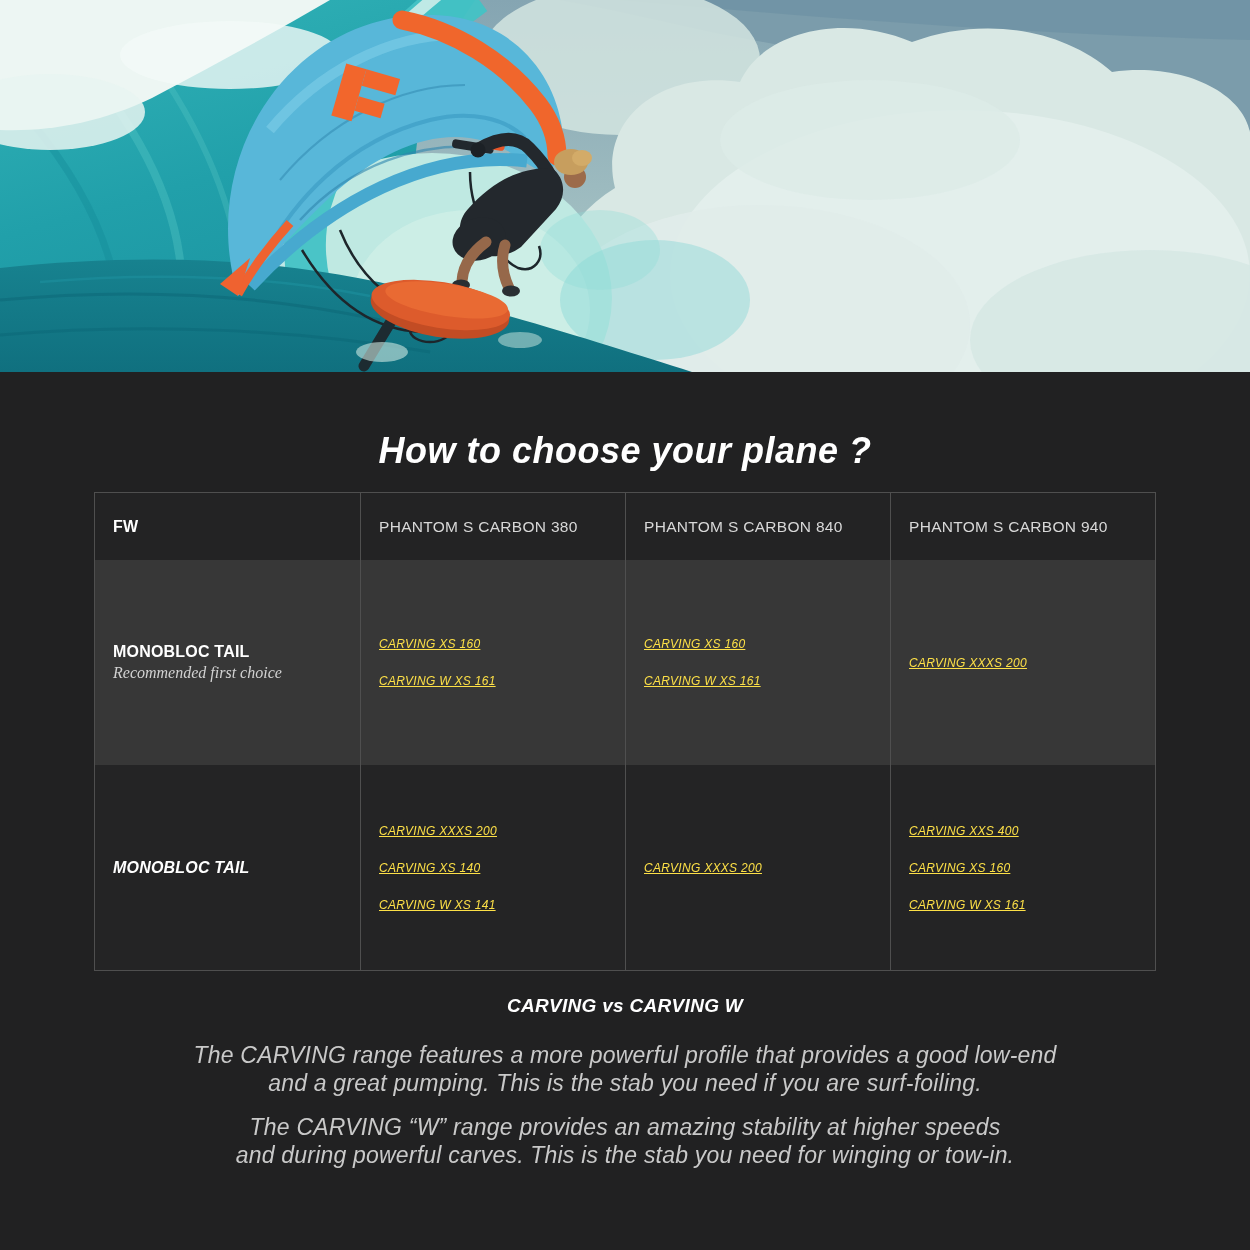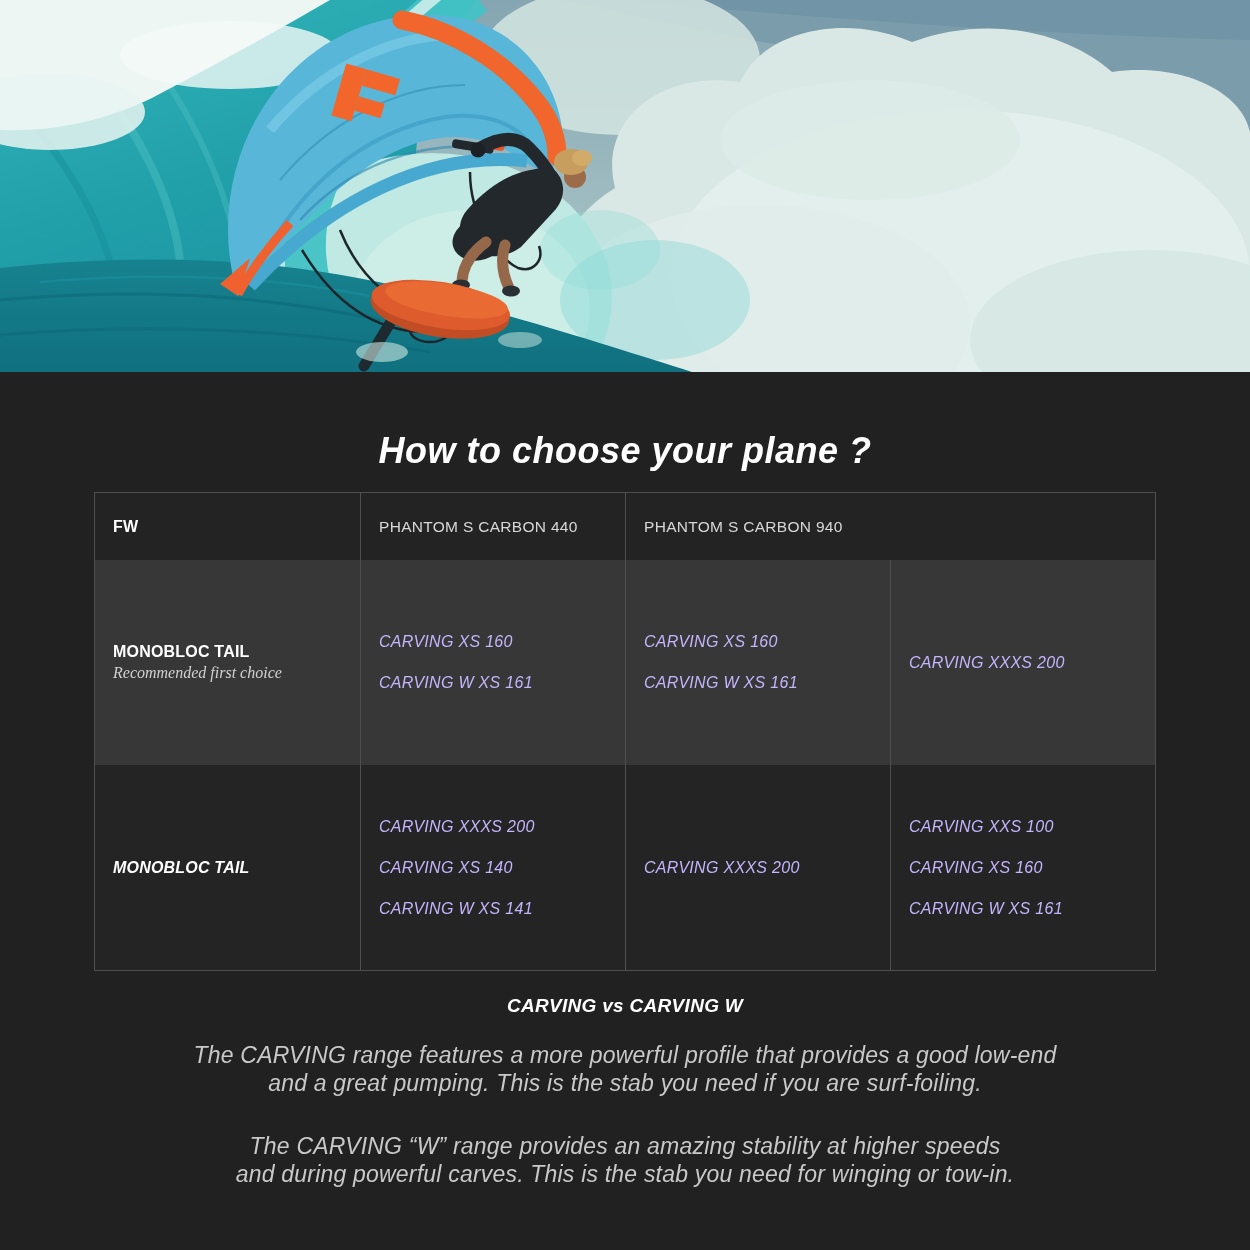--- a/index.html
+++ b/index.html
@@ -35,31 +35,31 @@
   .t-head { height:67px; background:#232324; }
   .t-head .t-cell { display:flex; align-items:center; font-size:15.5px; color:#d8d8d8; letter-spacing:.3px; }
   .t-head .fw { font-weight:bold; color:#ffffff; font-size:16px; }
   .t-body-row { height:205px; }
   .row-light { background:#373737; }
   .row-dark  { background:#242425; }
   .t-body-row .t-cell {
     display:flex; flex-direction:column; justify-content:center;
   }
   .cell-items { display:flex; flex-direction:column; row-gap:23px; }
-  .cell-line { font-size:16px; font-style:italic; color:#c4b5fd; letter-spacing:.3px; white-space:nowrap; }
+  .cell-line { font-size:12px; font-style:italic; color:#fde047; letter-spacing:.3px; white-space:nowrap;text-decoration:underline; }
   .row-label { font-size:16px; font-weight:bold; color:#ffffff; letter-spacing:.2px; }
   .row-label.italic { font-style:italic; }
   .row-sublabel { font-size:16px; font-style:italic; color:#d2d2d2; line-height:29px; }
   .label-r1 .row-sublabel { line-height:18px; margin-top:3px;font-family:Liberation Serif, serif; }
 
   
   .footer-block { margin-top:24px; text-align:center; }
   .footer-title { font-size:19px; font-weight:bold; font-style:italic; color:#ffffff; letter-spacing:.3px; line-height:22px; }
   .footer-p { margin-top:24px; font-size:23px; font-style:italic; color:#c9c9c9; line-height:28px; letter-spacing:.2px; }
-  .footer-p + .footer-p { margin-top:35px; }
+  .footer-p + .footer-p { margin-top:16px; }
   .footer-p span { display:block; }
 </style>
 </head>
 <body>
 
 <div class="hero">
   <svg viewBox="0 0 1250 372" preserveAspectRatio="none">
     <defs>
       <linearGradient id="gradSky" x1="0" y1="0" x2="0" y2="1">
         <stop offset="0" stop-color="#85a5b2"></stop>
@@ -181,21 +181,22 @@
 </div>
 
 <div class="content">
 
   <h2 class="section-title">How to choose your plane ?</h2>
 
   <div class="ctable">
 
     <div class="t-row t-head">
       <div class="t-cell fw">FW</div>
-      <div class="t-cell">PHANTOM S CARBON 440</div>
+      <div class="t-cell">PHANTOM S CARBON 380</div>
+      <div class="t-cell">PHANTOM S CARBON 840</div>
       <div class="t-cell">PHANTOM S CARBON 940</div>
     </div>
 
     <div class="t-row t-body-row row-light">
       <div class="t-cell label-r1">
         <div class="row-label">MONOBLOC TAIL</div>
         <div class="row-sublabel">Recommended first choice</div>
       </div>
       <div class="t-cell">
         <div class="cell-items">
@@ -227,21 +228,21 @@
           <p class="cell-line">CARVING W XS 141</p>
         </div>
       </div>
       <div class="t-cell">
         <div class="cell-items">
           <p class="cell-line">CARVING XXXS 200</p>
         </div>
       </div>
       <div class="t-cell">
         <div class="cell-items">
-          <p class="cell-line">CARVING XXS 100</p>
+          <p class="cell-line">CARVING XXS 400</p>
           <p class="cell-line">CARVING XS 160</p>
           <p class="cell-line">CARVING W XS 161</p>
         </div>
       </div>
     </div>
   </div>
 
   <div class="footer-block">
     <div class="footer-title">CARVING vs CARVING W</div>
     <p class="footer-p">

